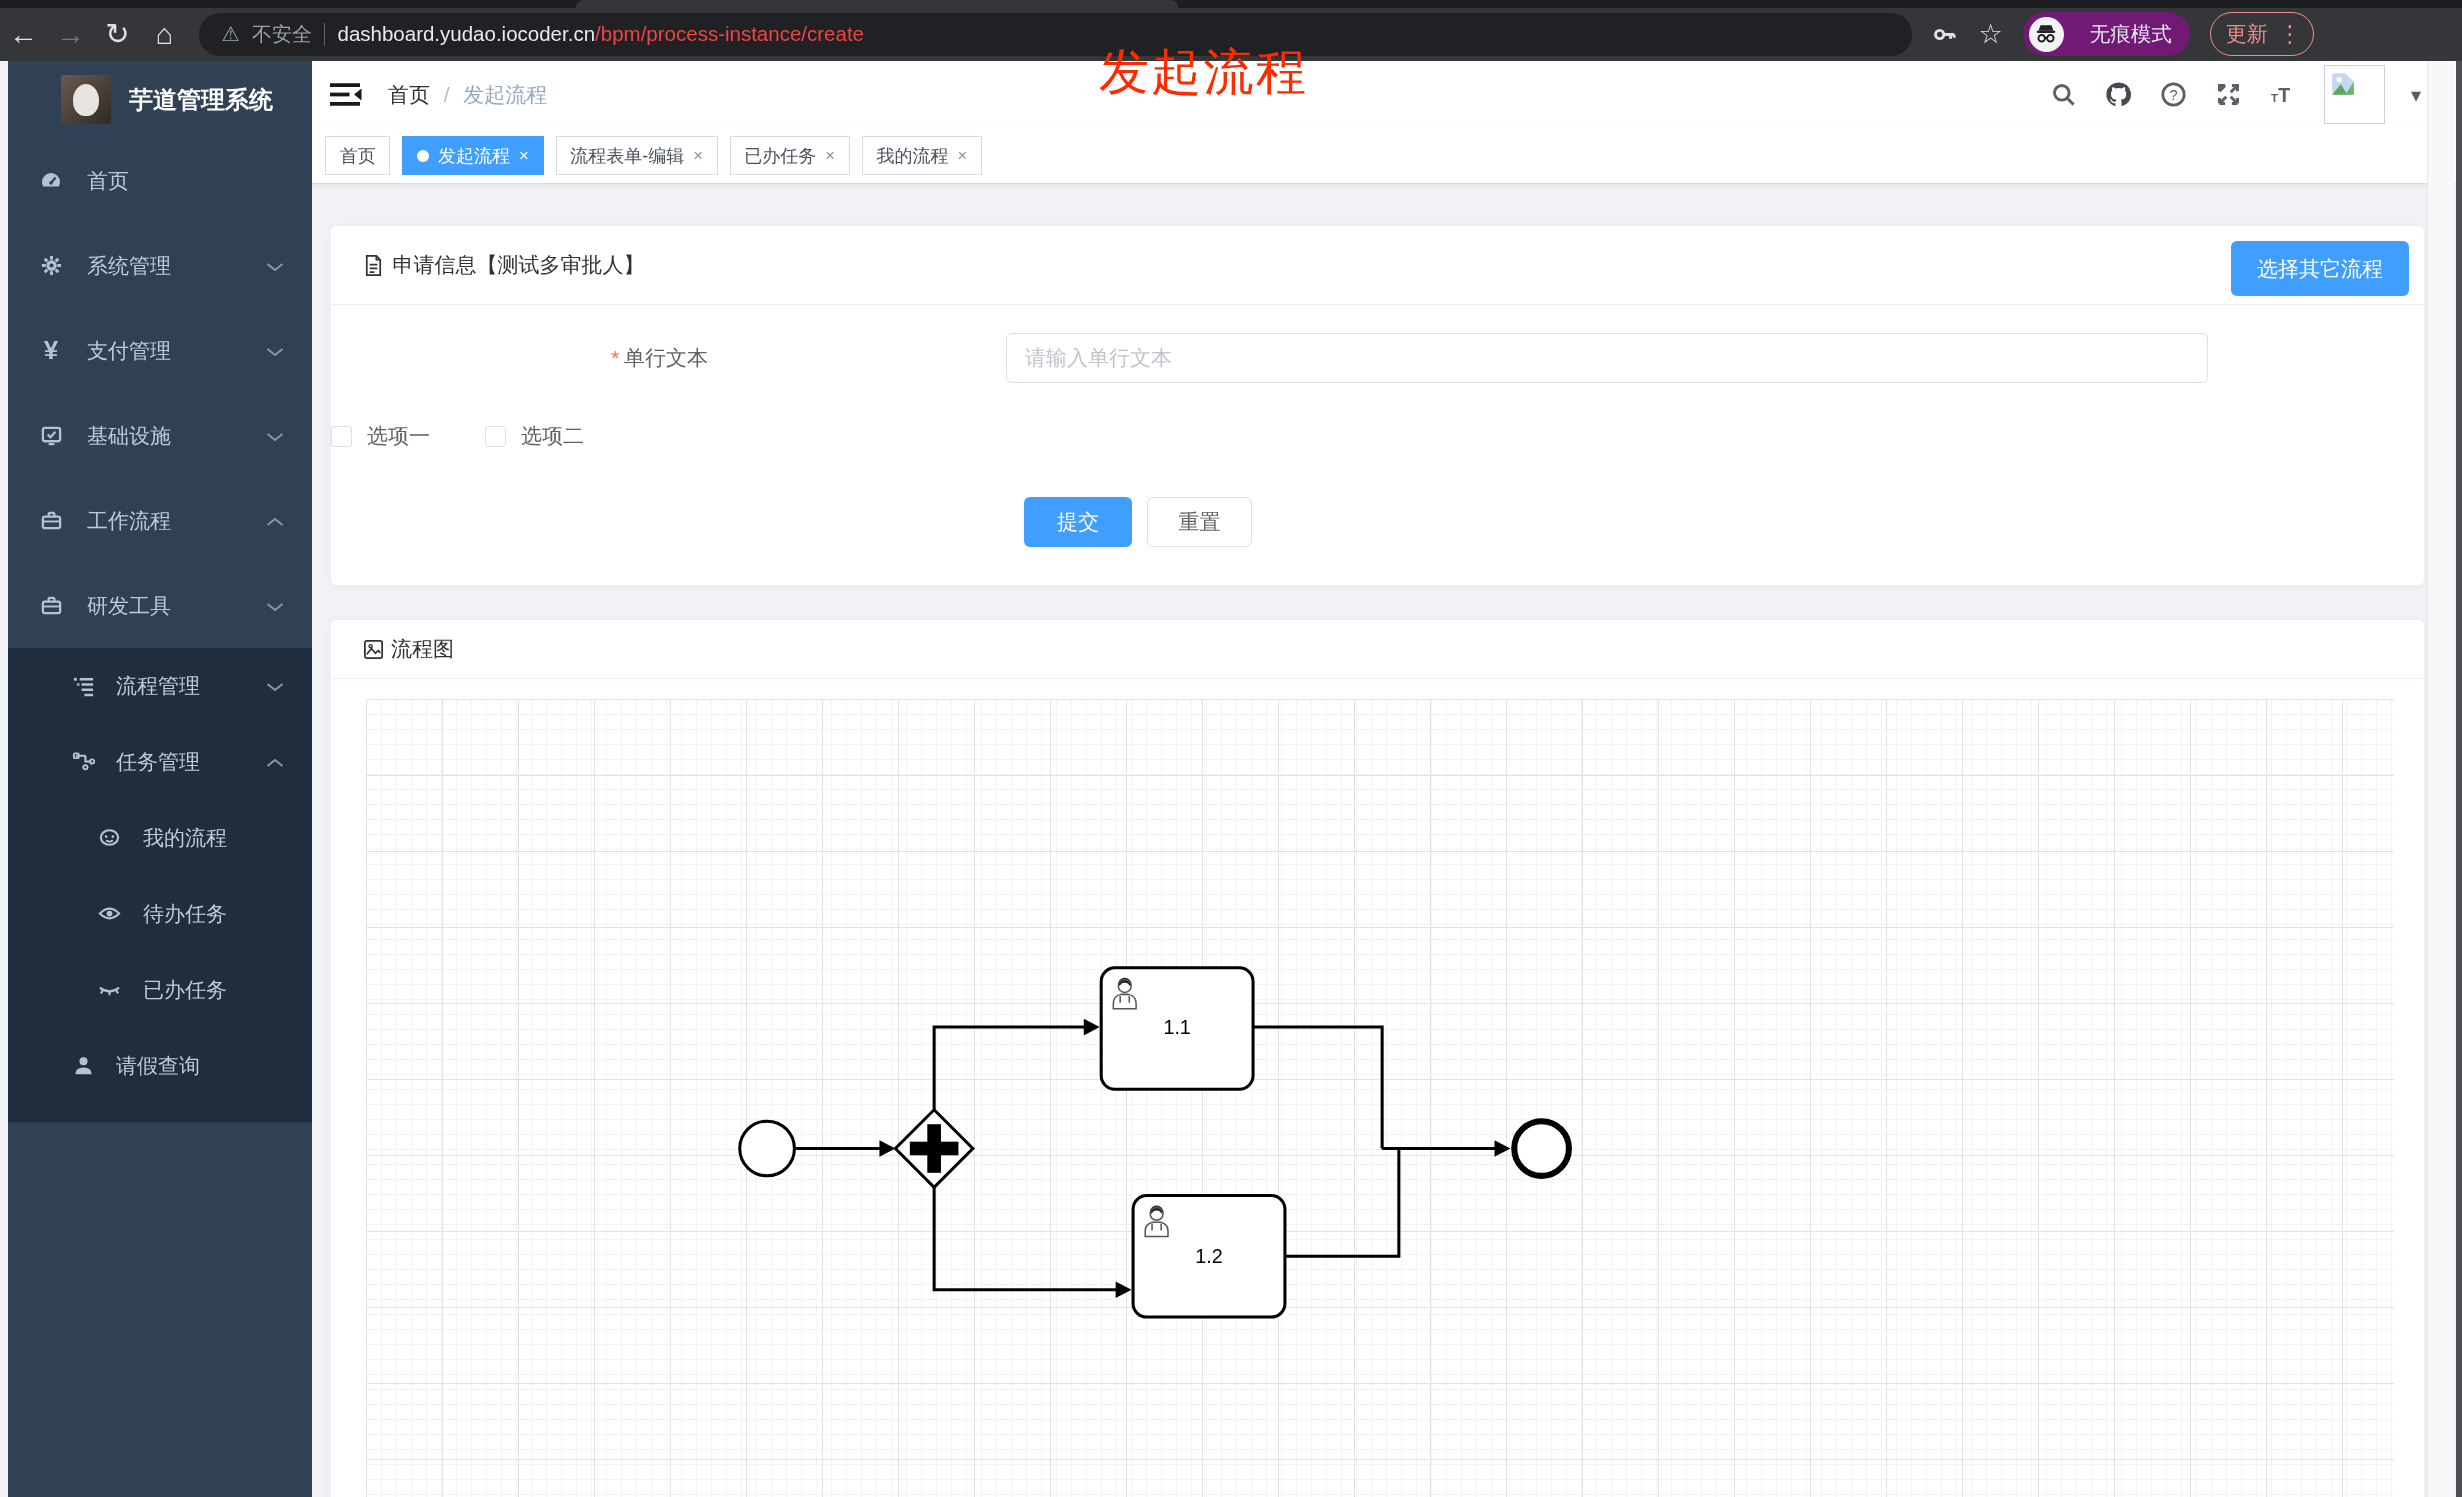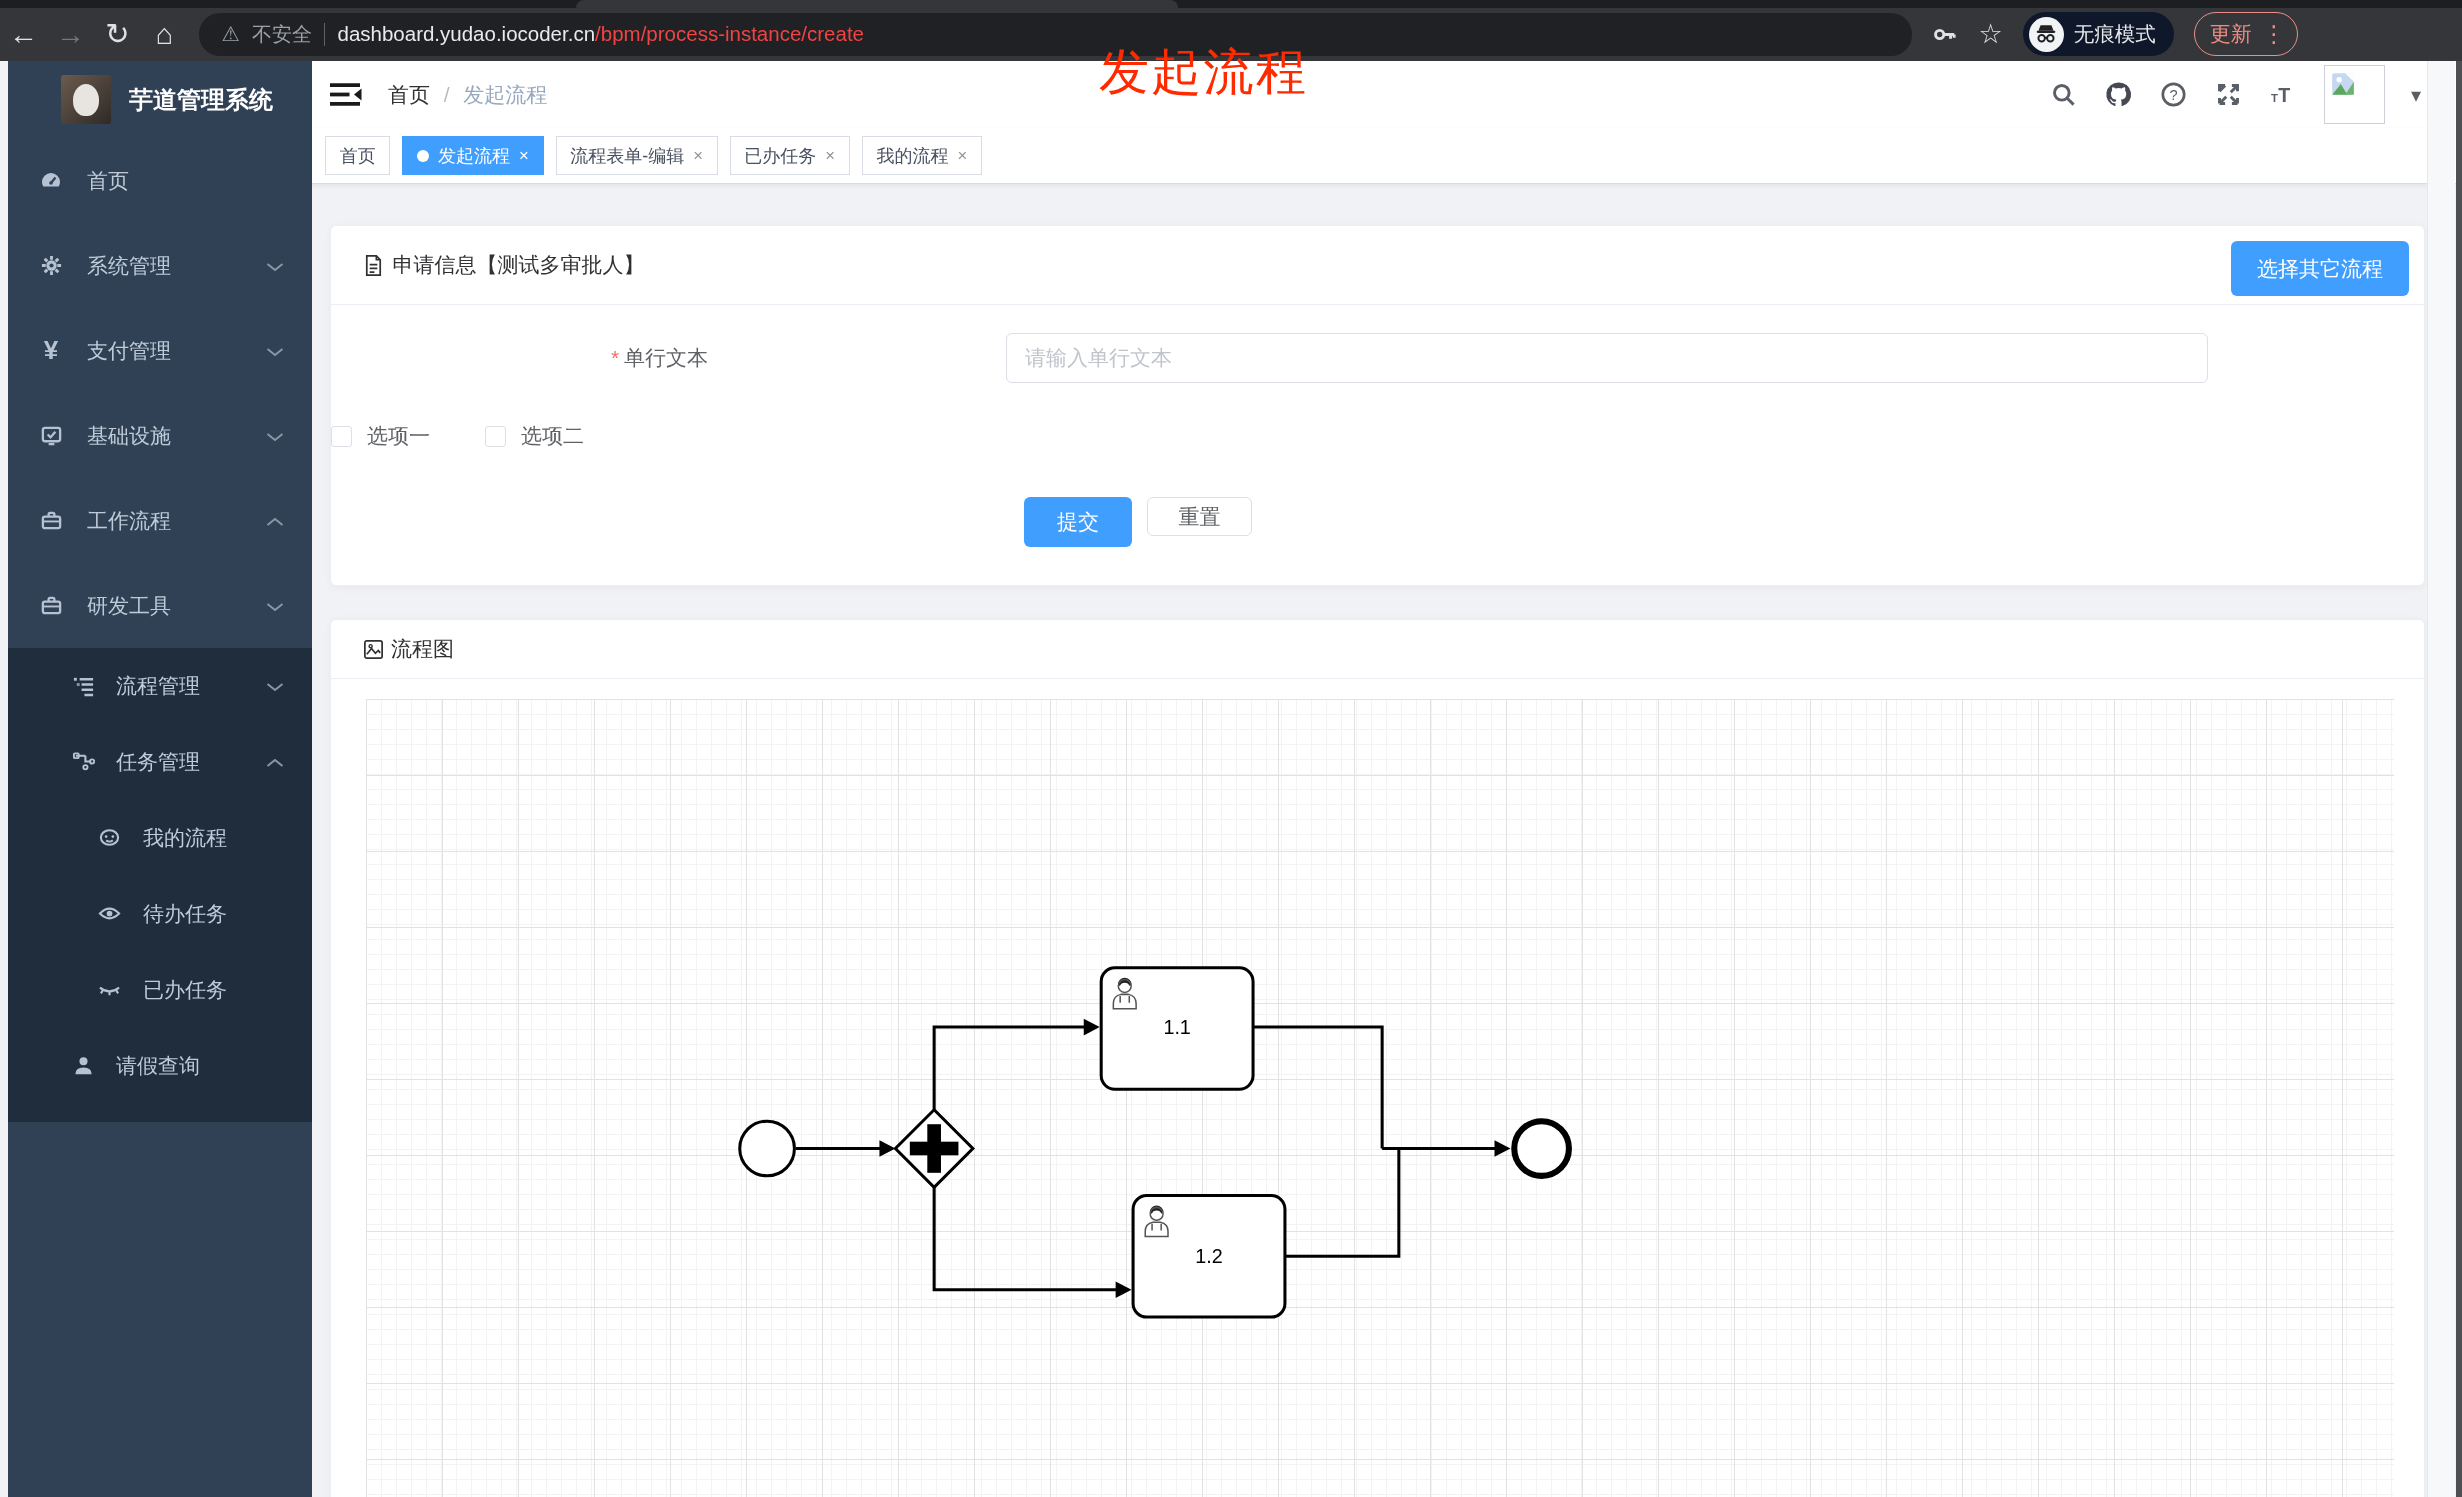--- a/index.html
+++ b/index.html
@@ -15,21 +15,21 @@
   .nav-glyph.dim{color:#74787d;}
   .urlbar{flex:0 0 auto;margin-left:10.6px;width:1713px;height:43px;background:#202124;border-radius:21px;display:flex;align-items:center;padding:0 23px;gap:12px;}
   .warn{color:#9aa0a6;font-size:20.5px;}
   .secure-label{color:#9aa0a6;font-size:20px;}
   .url-divider{width:1.5px;height:23px;background:#5f6368;}
   .url-host{color:#e8eaed;font-size:20.5px;}
   .url-path{color:#ef4444;font-size:20.5px;}
   .chrome-right{display:flex;align-items:center;margin-left:18px;gap:20px;}
   .key-icon svg,.star-glyph{display:block;}
   .star-glyph{font-size:27px;color:#dfe1e5;}
-  .incog-pill{height:44px;background:#0f172a;border-radius:22px;display:flex;align-items:center;gap:10px;padding:0 18px 0 6px;}
+  .incog-pill{height:44px;background:#701a75;border-radius:22px;display:flex;align-items:center;gap:26px;padding:0 18px 0 6px;}
   .incog-circle{width:35px;height:35px;border-radius:50%;background:#f1f3f4;display:flex;align-items:center;justify-content:center;}
   .incog-label{color:#e8eaed;font-size:20.5px;}
   .update-pill{height:44px;border:1.5px solid #ec8e88;border-radius:22px;display:flex;align-items:center;gap:10.6px;padding:0 12px 0 15px;}
   .update-label{color:#f28b82;font-size:21px;}
   .dots-glyph{color:#f28b82;font-size:23px;line-height:1;}
 
   
   .annotation{position:absolute;left:1099px;top:39px;font-size:50px;font-weight:500;color:#ff2b00;z-index:60;letter-spacing:2.3px;}
 
   
@@ -81,21 +81,21 @@
   .form-label{width:675px;text-align:center;padding-right:18px;font-size:21px;color:#606266;flex:0 0 auto;}
   .req{color:#f56c6c;margin-right:4.6px;}
   .text-input{width:1202px;height:50px;border:0.8px solid #dcdfe6;border-radius:6px;font-size:21px;padding:0 18px;color:#606266;outline:none;}
   .text-input::placeholder{color:#c0c4cc;}
   .checkbox-row{margin-top:39px;}
   .cb-group{display:flex;align-items:center;gap:15px;margin-right:55px;cursor:pointer;}
   .cb-box{width:21px;height:21px;border:0.8px solid #dcdfe6;border-radius:3px;background:#fff;}
   .cb-label{font-size:21px;color:#606266;}
   .btn-row{margin-top:47px;padding-left:693px;display:flex;gap:15px;}
   .submit-btn{width:108px;height:50px;background:#409eff;color:#fff;border:none;border-radius:6px;font-size:21px;cursor:pointer;}
-  .reset-btn{width:105px;height:39px;background:#fff;color:#606266;border:0.8px solid #dcdfe6;border-radius:6px;font-size:21px;cursor:pointer;}
+  .reset-btn{width:105px;height:50px;background:#fff;color:#606266;border:0.8px solid #dcdfe6;border-radius:6px;font-size:21px;cursor:pointer;}
 
   .diagram-card{margin-top:33px;height:1003px;overflow:hidden;}
   .diagram-head{position:relative;height:59px;border-bottom:0.8px solid #ebeef5;display:flex;align-items:center;padding-left:31px;gap:6px;}
   .bpmn-wrap{position:relative;margin:20px 30px 0 35px;height:896px;background:#fff;
     background-image:
       linear-gradient(#e2e2e2 0.8px,transparent 0.8px),
       linear-gradient(90deg,#e2e2e2 0.8px,transparent 0.8px),
       linear-gradient(#f3f3f3 0.8px,transparent 0.8px),
       linear-gradient(90deg,#f3f3f3 0.8px,transparent 0.8px);
     background-size:76px 76px,76px 76px,15px 15px,15px 15px;}

